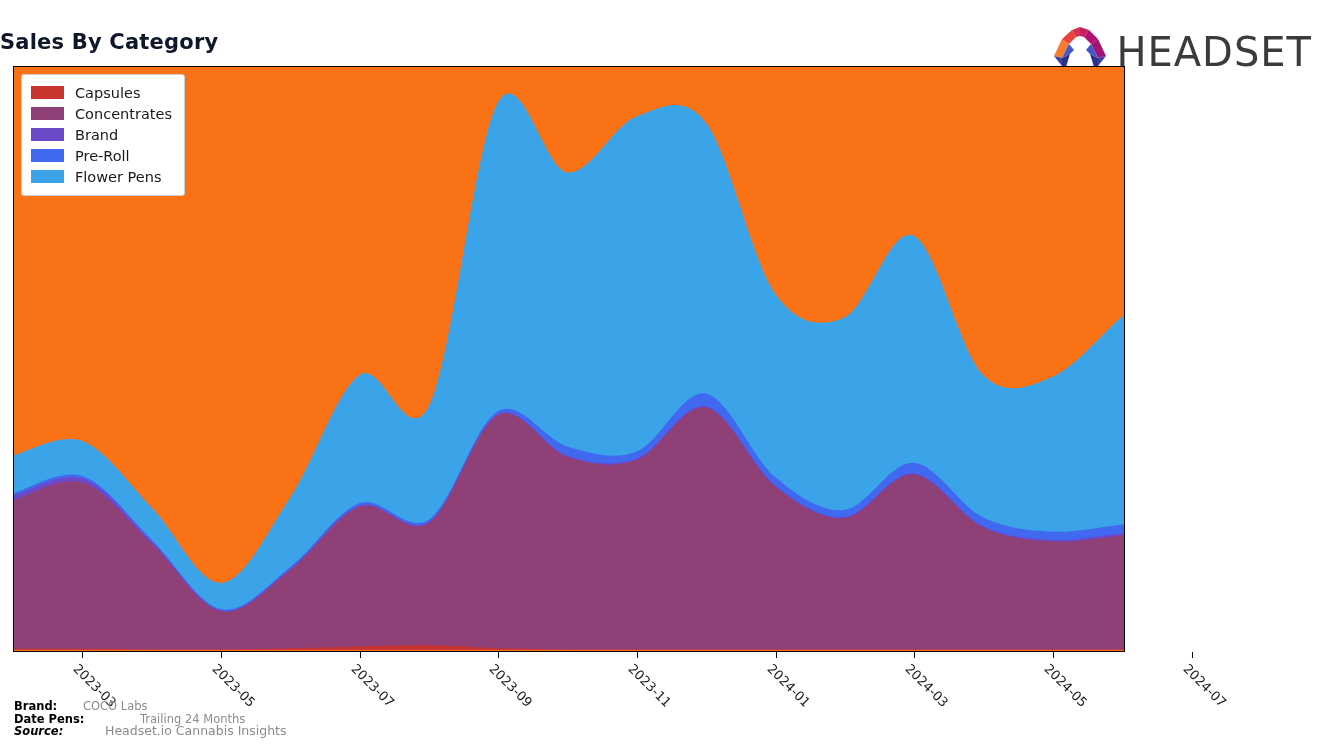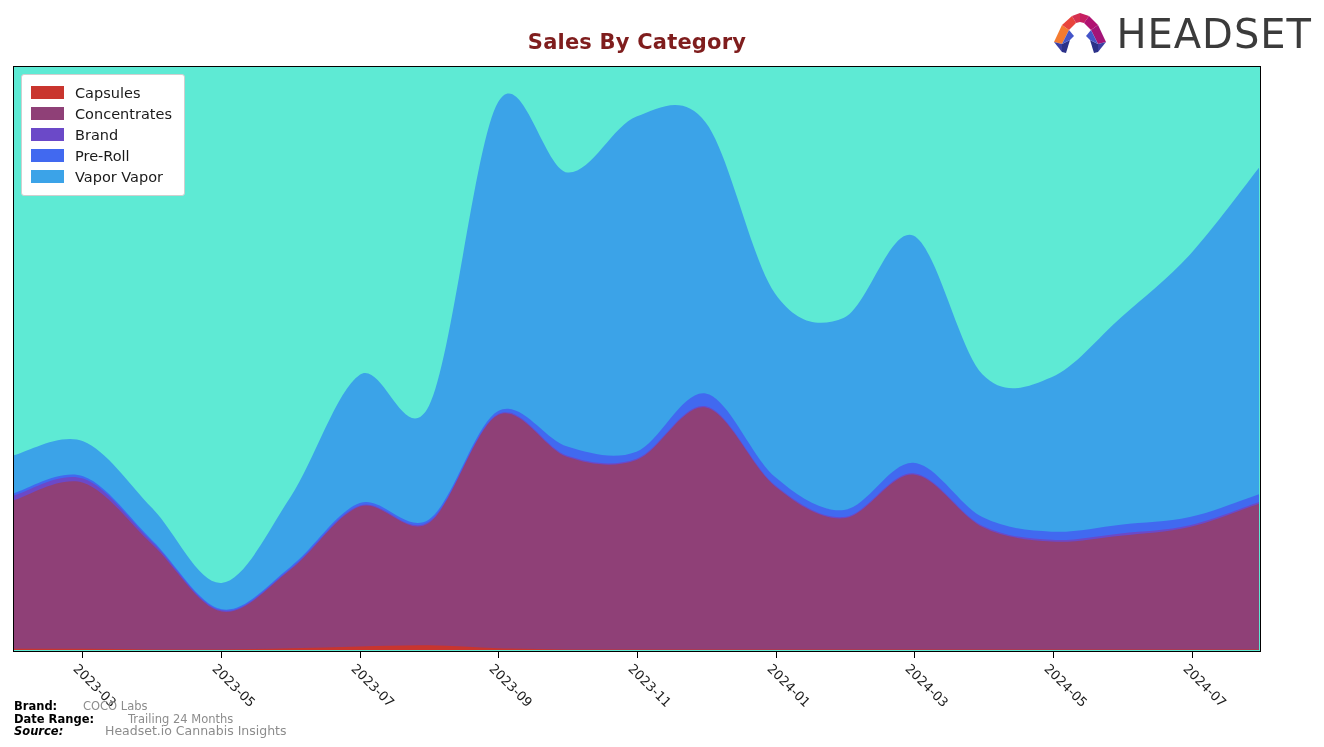--- a/index.html
+++ b/index.html
@@ -14,55 +14,55 @@
     font-family: "DejaVu Sans", "Liberation Sans", sans-serif;
     overflow: hidden;
   }
 
   
   #chart-title {
     position: absolute;
     left: 0;
     top: 30px;
     width: 1274px;
-    text-align: center;
+    text-align: left;
     font-size: 21px;
     font-weight: bold;
-    color: #7f1d1d;
+    color: #0f172a;
     letter-spacing: 0.2px;
   }
 
   
   #brand-logo {
     position: absolute;
     right: 12px;
-    top: 8px;
+    top: 20px;
     height: 52px;
     display: flex;
-    align-items: center;
+    align-items: flex-end;
     gap: 8px;
   }
   #brand-logo .logo-word {
     font-size: 40px;
     font-weight: 500;
     color: #3b3b3b;
     letter-spacing: 1px;
     line-height: 1;
   }
 
   
   #plot-area {
     position: absolute;
     left: 13px;
     top: 66px;
-    width: 1248px;
+    width: 1112px;
     height: 586px;
     border: 1.5px solid #000;
     box-sizing: border-box;
-    background: #5eead4;
+    background: #f97316;
     overflow: hidden;
   }
   #plot-svg {
     position: absolute;
     left: 0;
     top: 0;
     display: block;
   }
 
   
@@ -136,21 +136,21 @@
     color: #000;
     white-space: nowrap;
   }
   .meta-val {
     color: #8c8c8c;
     white-space: nowrap;
   }
   .meta-row.brand .meta-key { width: 62px; }
   .meta-row.brand .meta-val { margin-left: 7px; }
   .meta-row.range .meta-key { width: 110px; }
-  .meta-row.range .meta-val { margin-left: 4px; }
+  .meta-row.range .meta-val { margin-left: 16px; }
   .meta-row.source .meta-key { width: 62px; font-style: italic; }
   .meta-row.source .meta-val { margin-left: 29px; font-size: 12.5px; }
 </style>
 </head>
 <body>
 
 <div id="chart-title">Sales By Category</div>
 
 <div id="brand-logo">
   <span>
@@ -201,21 +201,21 @@
     <div class="legend-row">
       <span class="legend-swatch" style="background: rgb(107, 73, 200);"></span>
       <span class="legend-label">Brand</span>
     </div>
     <div class="legend-row">
       <span class="legend-swatch" style="background: rgb(65, 105, 240);"></span>
       <span class="legend-label">Pre-Roll</span>
     </div>
     <div class="legend-row">
       <span class="legend-swatch" style="background: rgb(59, 163, 232);"></span>
-      <span class="legend-label">Vapor Vapor</span>
+      <span class="legend-label">Flower Pens</span>
     </div>
   </div>
 </div>
 
 <div id="x-axis">
     <div class="x-tick" style="left: 82.3px;"></div>
     <div class="x-label" style="left: 81.3px;">2023-03</div>
     <div class="x-tick" style="left: 221px;"></div>
     <div class="x-label" style="left: 220px;">2023-05</div>
     <div class="x-tick" style="left: 359.7px;"></div>
@@ -233,20 +233,20 @@
     <div class="x-tick" style="left: 1191.7px;"></div>
     <div class="x-label" style="left: 1190.7px;">2024-07</div>
   </div>
 
 <div id="footer-meta">
   <div class="meta-row brand">
     <span class="meta-key">Brand:</span>
     <span class="meta-val">COCO Labs</span>
   </div>
   <div class="meta-row range">
-    <span class="meta-key">Date Range:</span>
+    <span class="meta-key">Date Pens:</span>
     <span class="meta-val">Trailing 24 Months</span>
   </div>
   <div class="meta-row source">
     <span class="meta-key">Source:</span>
     <span class="meta-val">Headset.io Cannabis Insights</span>
   </div>
 </div>
 
 </body></html>

